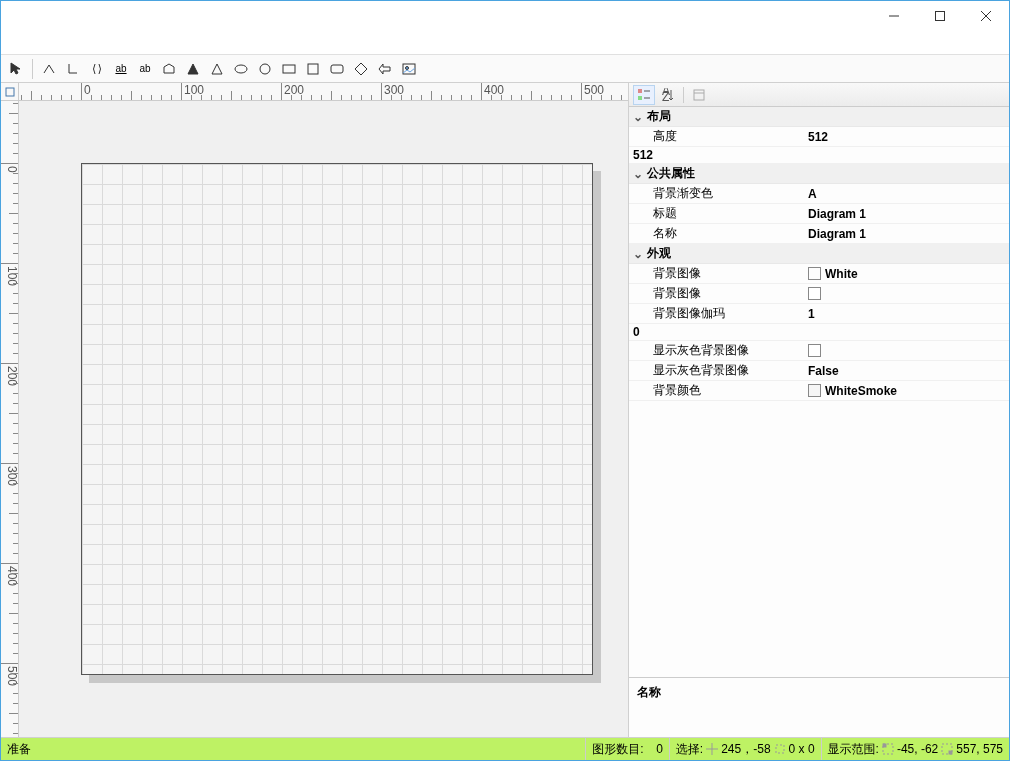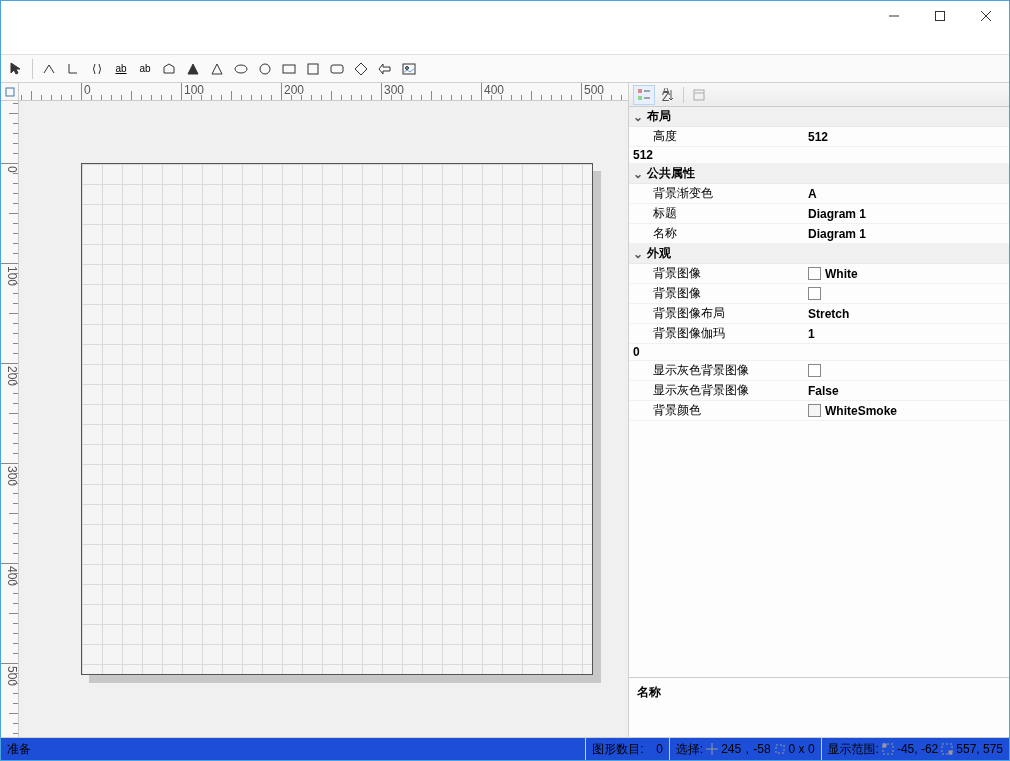--- a/index.html
+++ b/index.html
@@ -52,21 +52,21 @@
 .prop-cat { background: #f0f0f0; font-weight: bold; padding: 1px 4px; display: flex; align-items: center; gap: 4px; border-bottom: 1px solid #e8e8e8; }
 .prop-cat .arrow { width: 10px; text-align: center; color: #555; }
 .prop-row { display: flex; border-bottom: 1px solid #f0f0f0; }
 .prop-name { width: 175px; padding: 1px 4px 1px 24px; color: #000; }
 .prop-val { flex: 1; padding: 1px 4px; font-weight: bold; display: flex; align-items: center; gap: 4px; }
 .color-swatch { width: 13px; height: 13px; border: 1px solid #888; display: inline-block; }
 
 .props-help { border-top: 1px solid #ccc; padding: 6px 8px; height: 60px; background: #fdfdfd; }
 .props-help .hname { font-weight: bold; margin-bottom: 2px; }
 
-.statusbar { height: 22px; display: flex; align-items: center; background: #1d4ed8; }
+.statusbar { height: 22px; display: flex; align-items: center; background: #bef264; }
 .statusbar .cell { padding: 0 6px; border-left: 1px solid #ccc; height: 22px; display: flex; align-items: center; white-space: nowrap; gap: 3px; }
 .statusbar .cell:first-child { border-left: none; flex: 1; }
 .statusbar svg { width: 12px; height: 12px; stroke: #999; fill: none; }
 </style>
 </head>
 <body>
 
 <div class="window">
 
   <div class="titlebar">
@@ -396,24 +396,20 @@
             </div>
           </div>
         <div class="prop-row">
             <div class="prop-name">背景图像</div>
             <div class="prop-val">
               <span class="color-swatch" style="background:#fff"></span>
               <span></span>
             </div>
           </div>
         <div class="prop-row">
-            <div class="prop-name">背景图像布局</div>
-            <div class="prop-val">Stretch</div>
-          </div>
-        <div class="prop-row">
             <div class="prop-name">背景图像伽玛</div>
             <div class="prop-val">1</div>
           </div>
         <div class="prop-row">
             <div class="prop-val">0</div>
           </div>
         <div class="prop-row">
             <div class="prop-name">显示灰色背景图像</div>
             <div class="prop-val">
               <span class="color-swatch" style="background:#fff"></span>

